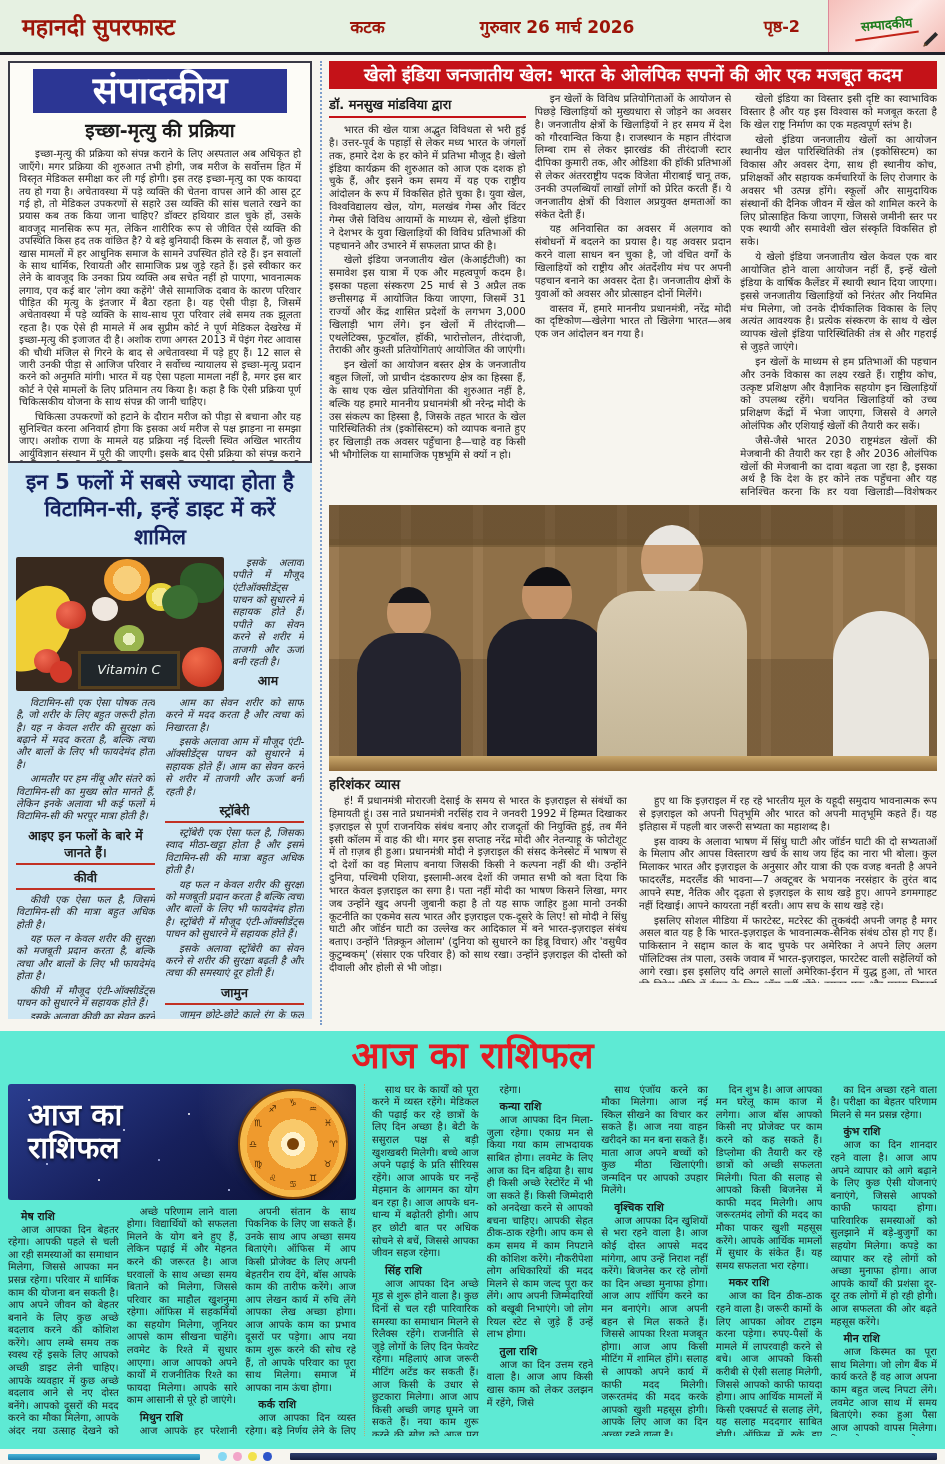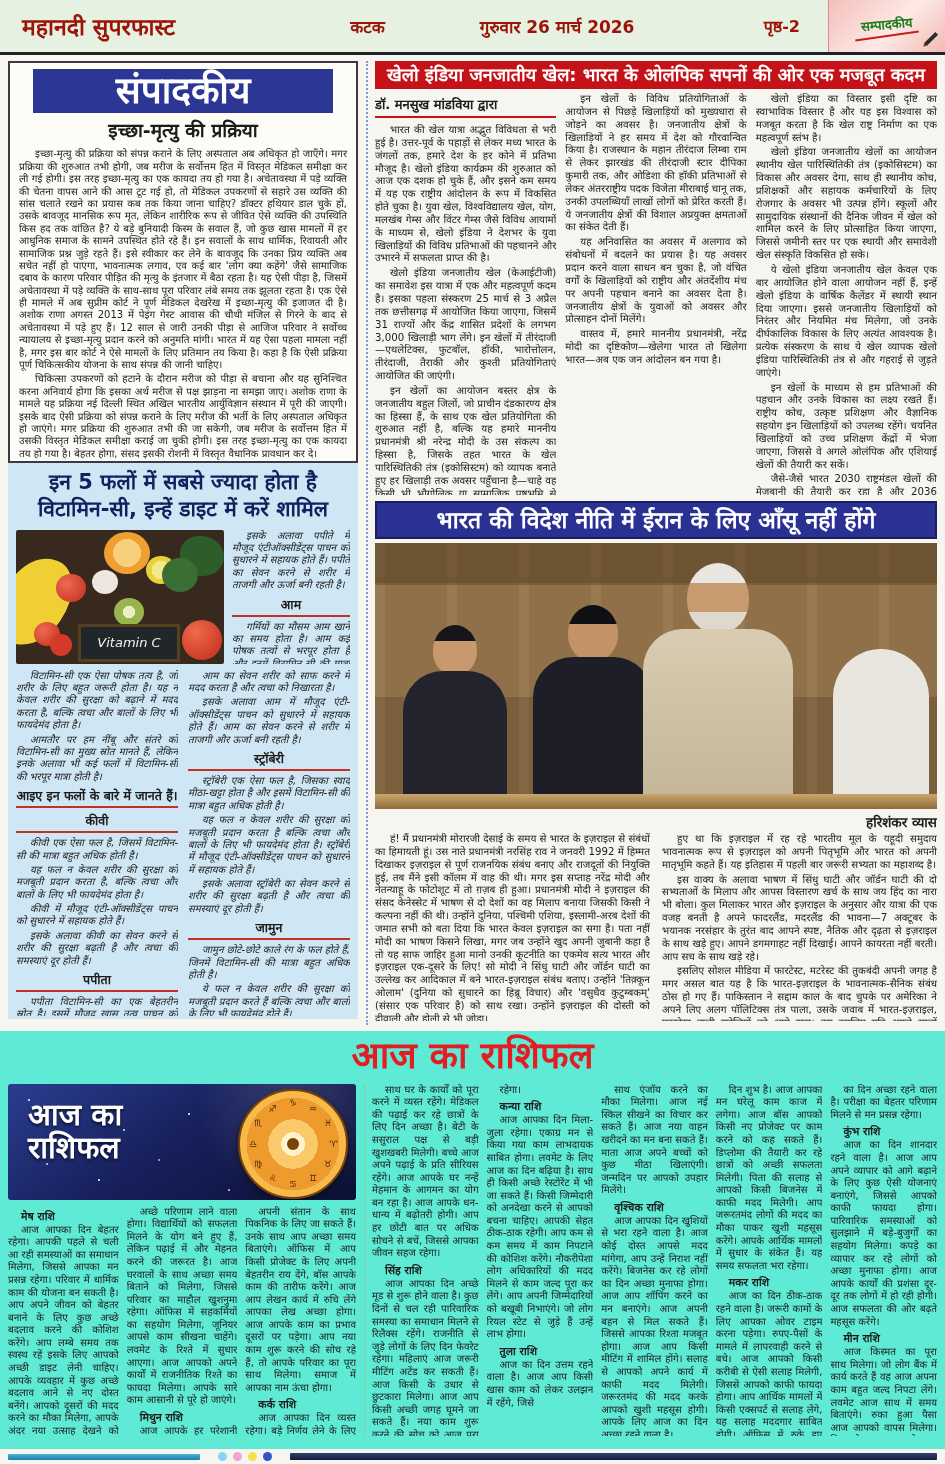--- a/index.html
+++ b/index.html
@@ -16,21 +16,21 @@
   .mh-date{font-size:17px;font-weight:bold;margin-left:95px;}
   .mh-page{font-size:16px;font-weight:bold;margin-left:auto;margin-right:28px;}
   .corner-logo{width:116px;height:52px;background:linear-gradient(135deg,#f5bfba,#fde9e6 55%,#f3b9b2);
     position:relative;display:flex;flex-direction:column;justify-content:center;align-items:center;border-left:1px solid #d89;}
   .corner-text{color:#1d7d1d;font-weight:bold;font-size:13px;transform:rotate(-5deg);}
   .corner-slash{width:64px;height:2px;background:#c22318;transform:rotate(-8deg);margin-top:2px;}
   .pen{position:absolute;right:4px;bottom:3px;}
   .top-rule{height:3px;background:#20202a;}
   
   .main-row{display:flex;gap:8px;padding:6px 8px 4px;}
-  .col-left{width:350px;flex:none;}
+  .col-left{width:304px;flex:none;}
   .col-right{flex:1;border-left:2px dotted #7d9ecb;padding-left:7px;min-width:0;}
   
   .editorial{border:2px solid #3a3a46;background:#fdfcf7;height:402px;box-sizing:border-box;padding:5px 9px;overflow:hidden;}
   .ed-band{background:#2c3694;color:#fff;text-align:center;font-size:37px;font-weight:bold;line-height:1.2;margin:1px 14px 4px;}
   .ed-head{text-align:center;font-size:19px;margin:0 0 5px;font-weight:bold;}
   .ed-p{font-size:10px;line-height:1.24;text-align:justify;text-indent:16px;margin:0 0 2px;}
   
   .fruit{background:#cfe7f4;height:556px;box-sizing:border-box;padding:5px 8px;overflow:hidden;}
   .fruit-head{color:#13205e;font-size:21px;font-weight:bold;text-align:center;line-height:1.3;margin:1px 0 6px;}
   .fruit-top{display:flex;gap:8px;height:134px;}
@@ -56,21 +56,21 @@
   .iran{margin-top:6px;height:524px;overflow:hidden;}
   .bar.blue{background:#2b3192;border:2px solid #171d5e;font-size:23px;line-height:34px;height:34px;box-sizing:content-box;}
   .photo{height:266px;margin-top:4px;position:relative;overflow:hidden;
     background:repeating-linear-gradient(90deg,#9a7a52 0 10px,#8f7048 10px 72px);}
   .photo-shade{position:absolute;inset:0;background:linear-gradient(180deg,rgba(55,38,18,.38) 0 15%,rgba(0,0,0,0) 15% 58%,rgba(50,35,18,.22) 58% 100%);}
   .beam{position:absolute;left:0;right:0;top:34px;height:8px;background:#6d5331;opacity:.6;}
   .desk{position:absolute;left:0;right:0;bottom:0;height:15px;background:linear-gradient(180deg,#c9a76b,#8f6b3a);}
   .person{position:absolute;bottom:10px;}
   .p-head{border-radius:50% 50% 46% 46%;margin:0 auto;}
   .p-body{border-radius:40px 40px 0 0;margin-top:-4px;}
-  .iran-byline{font-weight:bold;font-size:13.5px;margin:4px 0 2px;text-align:right;}
+  .iran-byline{font-weight:bold;font-size:13.5px;margin:4px 0 2px;}
   .cols2{display:flex;gap:12px;height:188px;overflow:hidden;}
   .icol{flex:1;overflow:hidden;min-width:0;}
   
   .horoscope{background:#5eead4;margin-top:2px;padding:4px 8px 6px;height:418px;box-sizing:border-box;overflow:hidden;}
   .horo-title{color:#e21d24;font-size:37px;font-weight:bold;text-align:center;margin:0 0 6px;line-height:1.15;}
   .horo-body{display:flex;gap:8px;height:352px;overflow:hidden;}
   .horo-left{width:348px;flex:none;display:flex;flex-direction:column;gap:6px;}
   .banner{height:116px;border-radius:3px;position:relative;overflow:hidden;
     background:radial-gradient(circle at 82% 18%,rgba(255,255,255,.15),rgba(0,0,0,0) 32%),linear-gradient(145deg,#2a3d8f 0%,#17205c 48%,#0b1034 100%);}
   .stars{position:absolute;width:2px;height:2px;background:#fff;border-radius:50%;left:20px;top:15px;
@@ -202,21 +202,20 @@
               <div class="col-p">खेलो इंडिया का विस्तार इसी दृष्टि का स्वाभाविक विस्तार है और यह इस विश्वास को मजबूत करता है कि खेल राष्ट्र निर्माण का एक महत्वपूर्ण स्तंभ है।</div>
               <div class="col-p">खेलो इंडिया जनजातीय खेलों का आयोजन स्थानीय खेल पारिस्थितिकी तंत्र (इकोसिस्टम) का विकास और अवसर देगा, साथ ही स्थानीय कोच, प्रशिक्षकों और सहायक कर्मचारियों के लिए रोजगार के अवसर भी उत्पन्न होंगे। स्कूलों और सामुदायिक संस्थानों की दैनिक जीवन में खेल को शामिल करने के लिए प्रोत्साहित किया जाएगा, जिससे जमीनी स्तर पर एक स्थायी और समावेशी खेल संस्कृति विकसित हो सके।</div>
               <div class="col-p">ये खेलो इंडिया जनजातीय खेल केवल एक बार आयोजित होने वाला आयोजन नहीं हैं, इन्हें खेलो इंडिया के वार्षिक कैलेंडर में स्थायी स्थान दिया जाएगा। इससे जनजातीय खिलाड़ियों को निरंतर और नियमित मंच मिलेगा, जो उनके दीर्घकालिक विकास के लिए अत्यंत आवश्यक है। प्रत्येक संस्करण के साथ ये खेल व्यापक खेलो इंडिया पारिस्थितिकी तंत्र से और गहराई से जुड़ते जाएंगे।</div>
               <div class="col-p">इन खेलों के माध्यम से हम प्रतिभाओं की पहचान और उनके विकास का लक्ष्य रखते हैं। राष्ट्रीय कोच, उत्कृष्ट प्रशिक्षण और वैज्ञानिक सहयोग इन खिलाड़ियों को उपलब्ध रहेंगे। चयनित खिलाड़ियों को उच्च प्रशिक्षण केंद्रों में भेजा जाएगा, जिससे वे अगले ओलंपिक और एशियाई खेलों की तैयारी कर सकें।</div>
               <div class="col-p">जैसे-जैसे भारत 2030 राष्ट्रमंडल खेलों की मेजबानी की तैयारी कर रहा है और 2036 ओलंपिक खेलों की मेजबानी का दावा बढ़ता जा रहा है, इसका अर्थ है कि देश के हर कोने तक पहुँचना और यह सुनिश्चित करना कि हर युवा खिलाड़ी—विशेषकर जनजातीय समुदायों से—अवसरों से वंचित न रहे। जनजातीय खेलों की शुरुआत उसी दिशा का एक परिणाम है और यह भारत के विकसित होते खेल तंत्र की मजबूती का उदाहरण है।</div>
             </div>
         </div>
       </section>
 
       <section class="iran">
-        <div class="bar blue">भारत की विदेश नीति में ईरान के लिए आँसू नहीं होंगे</div>
         <div class="photo">
           <div class="photo-shade"></div>
           <div class="beam"></div>
           <div class="person" style="left:28px;">
             <div class="p-head" style="width:44px;height:50px;background:linear-gradient(180deg,#15151a 0 32%,#c8996e 32%);"></div>
             <div class="p-body" style="width:104px;height:128px;background:#23232e;"></div>
           </div>
           <div class="person" style="left:158px;">
             <div class="p-head" style="width:50px;height:56px;background:linear-gradient(180deg,#101014 0 34%,#c39268 34%);"></div>
             <div class="p-body" style="width:120px;height:142px;background:#1e1e28;"></div>

